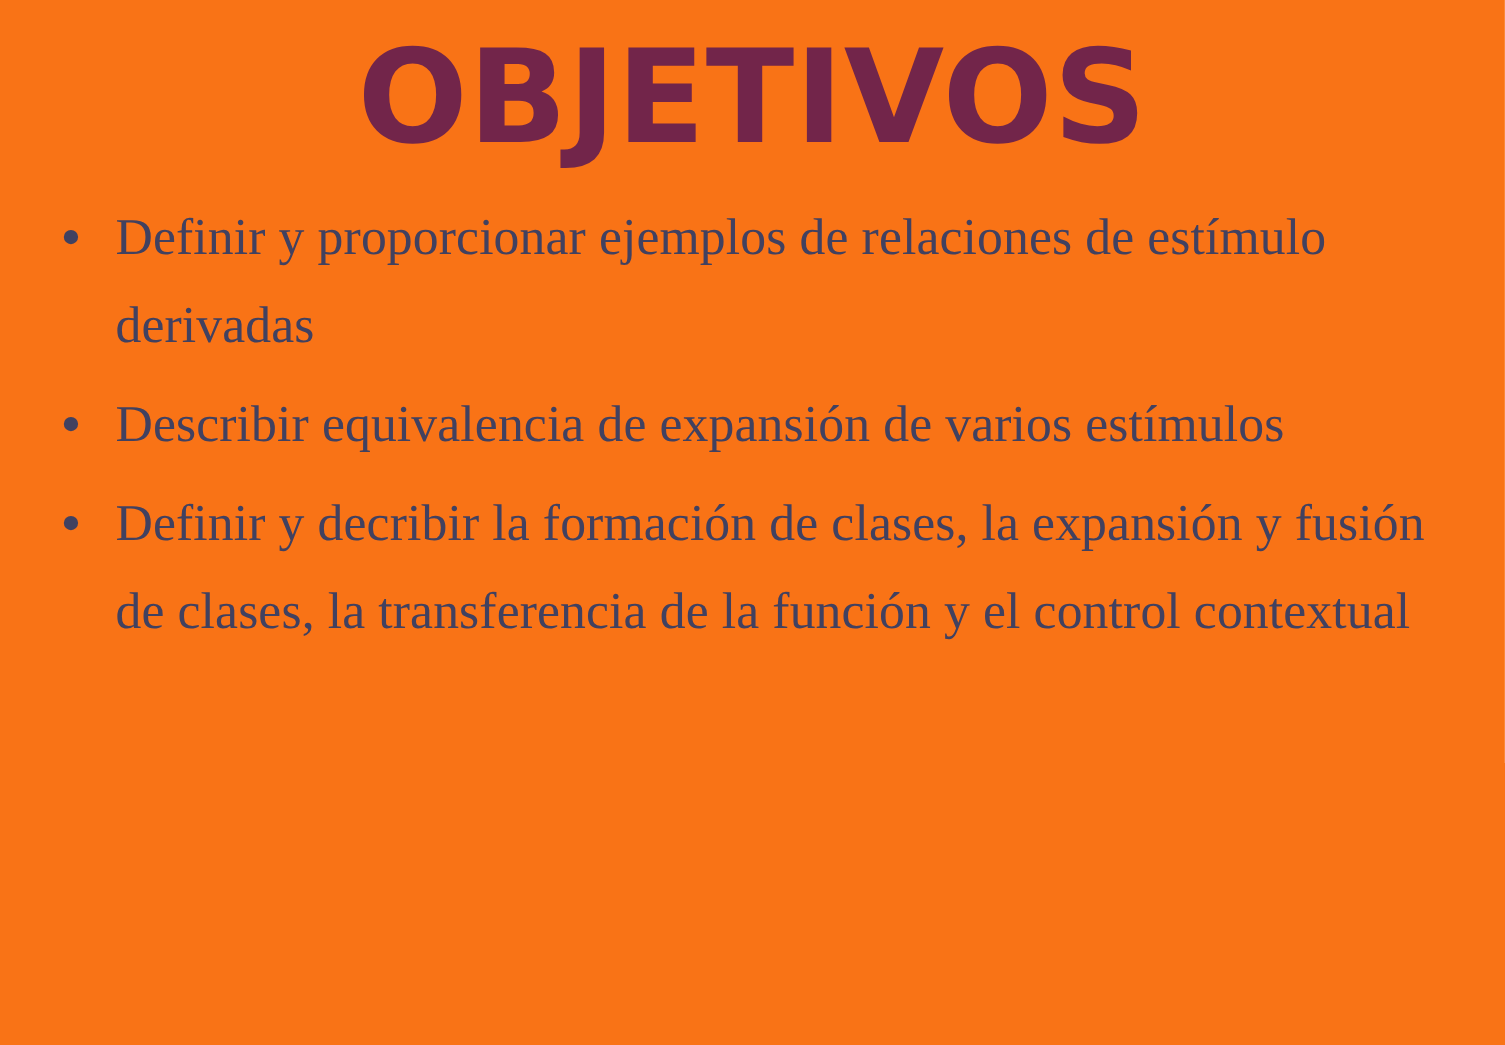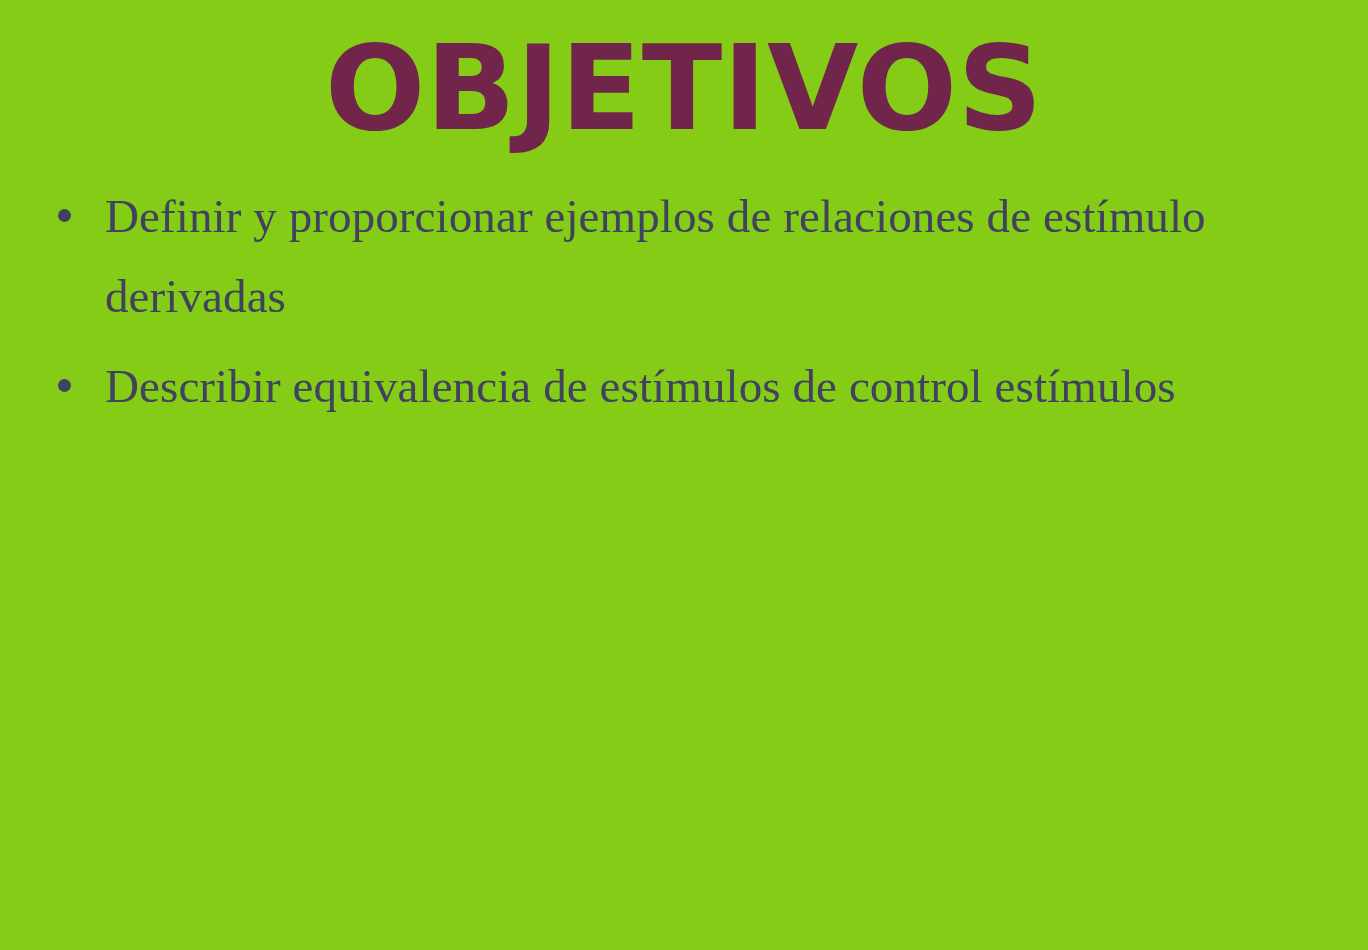--- a/index.html
+++ b/index.html
@@ -13,21 +13,21 @@
     height: 950px;
     background: #ffffff;
     overflow: hidden;
     font-family: "Liberation Serif", "DejaVu Serif", serif;
   }
 
   .slide {
     position: relative;
     width: 1368px;
     height: 950px;
-    background: #84cc16;
+    background: #f97316;
     box-sizing: border-box;
     padding: 0;
   }
 
   .slide-title {
     margin: 0;
     padding: 26px 0 0 0;
     text-align: center;
     font-family: "DejaVu Sans", "Liberation Sans", sans-serif;
     font-weight: 700;
@@ -82,17 +82,20 @@
 
 <div class="slide">
 
   <h1 class="slide-title">OBJETIVOS</h1>
 
   <ul class="objectives-list">
     <li class="objective-item">
       <span>Definir y proporcionar ejemplos de relaciones de estímulo derivadas</span>
     </li>
     <li class="objective-item">
-      <span>Describir equivalencia de estímulos de control estímulos</span>
+      <span>Describir equivalencia de expansión de varios estímulos</span>
+    </li>
+    <li class="objective-item is-wide">
+      <span>Definir y decribir la formación de clases, la expansión y fusión de clases, la transferencia de la función y el control contextual</span>
     </li>
   </ul>
 
 </div>
 
 </body></html>

